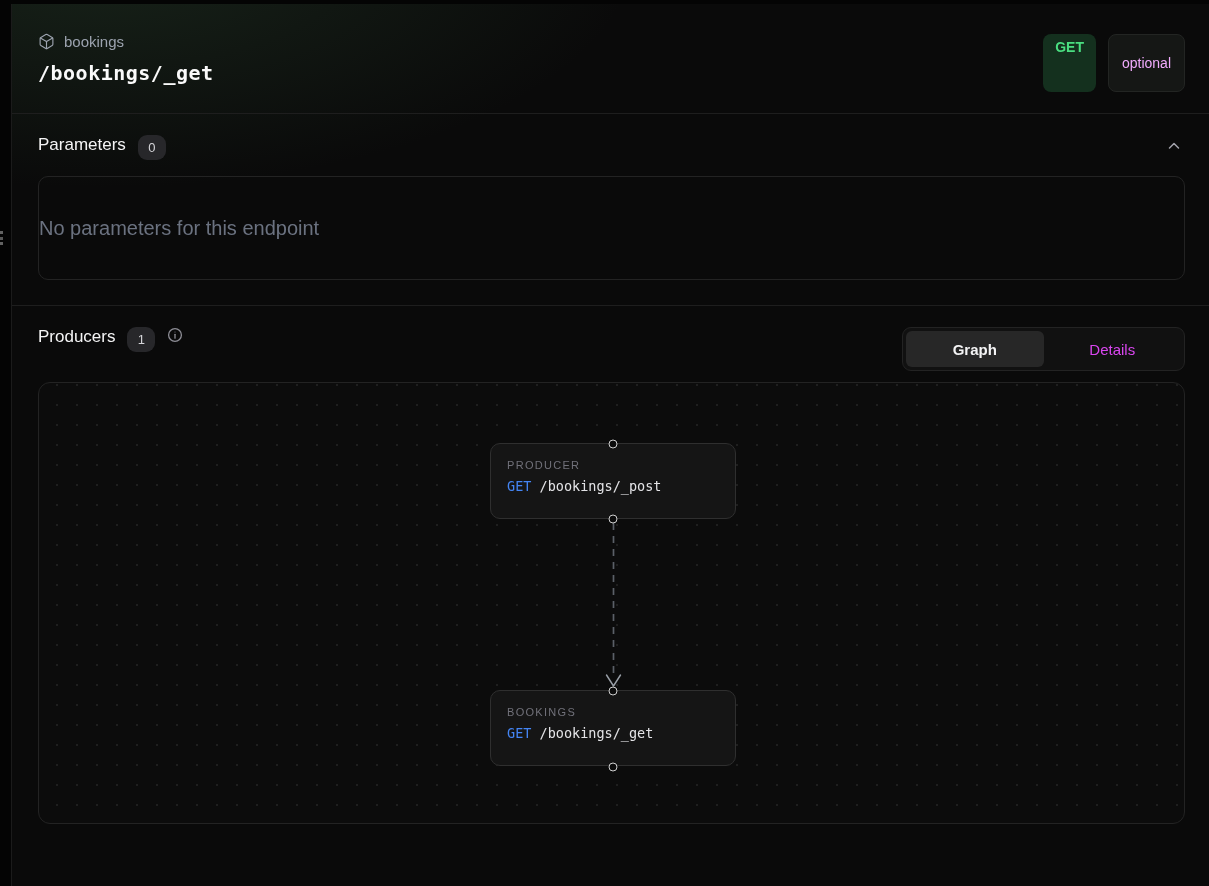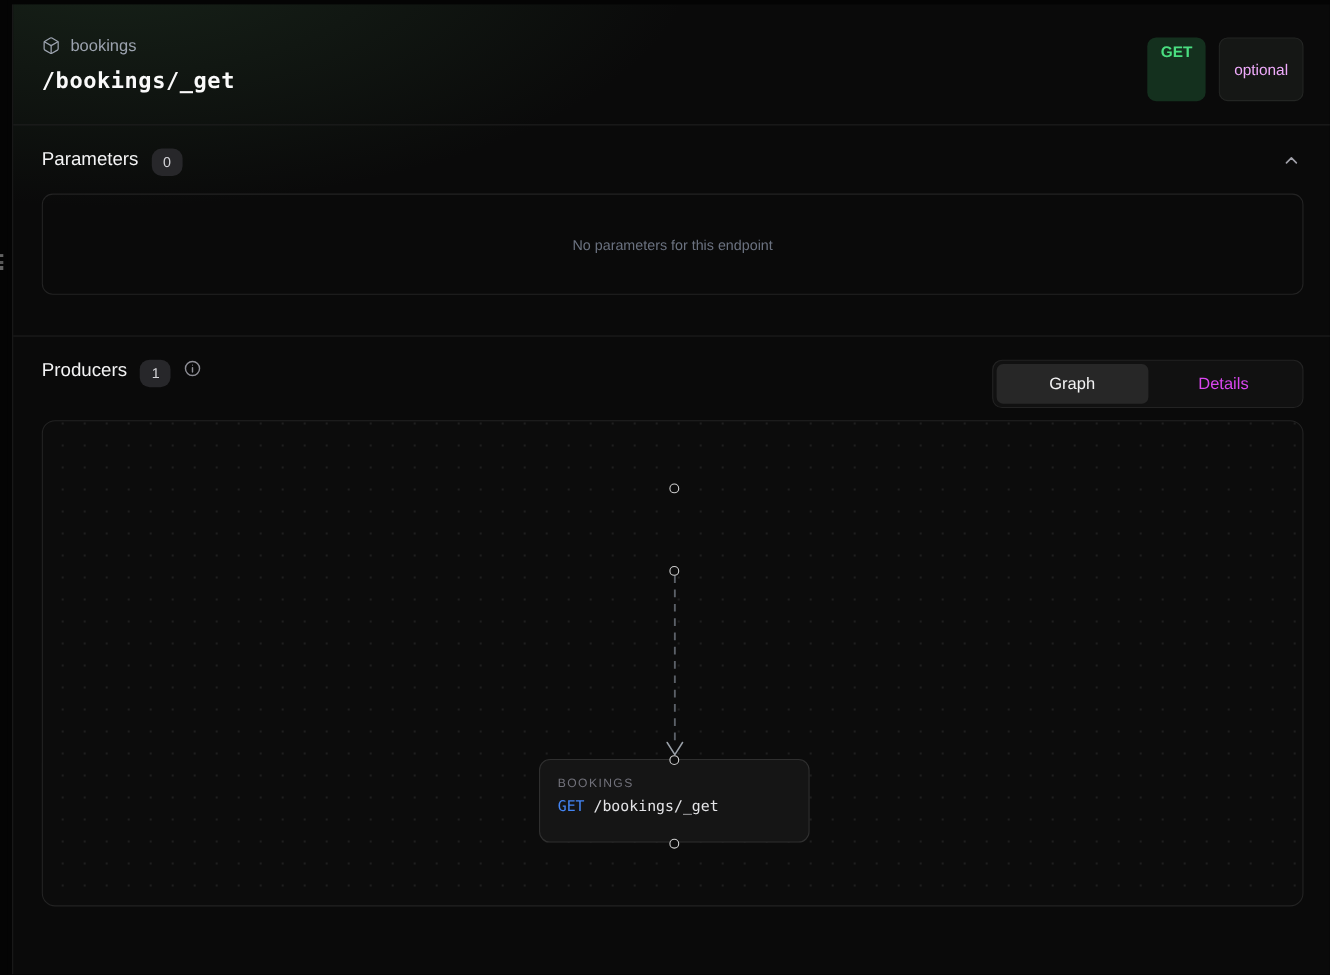--- a/index.html
+++ b/index.html
@@ -66,39 +66,39 @@
   .section-title { font-size: 17px; color: #f4f4f5; font-weight: 500; }
   .count-badge {
     background: #27272a; color: #d4d4d8;
     font-size: 13px; line-height: 1; padding: 6px 10px; border-radius: 9px;
     min-width: 28px; text-align: center;
   }
   .chevron-btn { margin-left: auto; background: none; border: none; padding: 2px; cursor: pointer; display: flex; }
   .info-btn { background: none; border: none; padding: 0; cursor: pointer; display: flex; }
 
   .empty-box {
-    margin-top: 16px; height: 92px;
+    margin-top: 16px; height: 104px;
     border: 1px solid #232323; border-radius: 10px;
-    display: flex; align-items: center; justify-content: center;
-    color: #6b7280; font-size: 13px;
+    display: flex; align-items: center; 
+    color: #6b7280; font-size: 20px;
   }
 
   
   .tabs {
     margin-left: auto;
     display: flex; width: 283px; height: 44px;
     border: 1px solid #232323; background: #111111;
     border-radius: 9px; padding: 3px;
   }
   .tab {
     flex: 1; display: flex; align-items: center; justify-content: center;
     font-size: 15px; color: #d946ef; border-radius: 6px; cursor: pointer;
     background: none; border: none; font-family: inherit;
   }
-  .tab.active { background: #272727; color: #f4f4f5; font-weight: 400; }
+  .tab.active { background: #272727; color: #f4f4f5; font-weight: 700; }
 
   
   .graph-canvas {
     position: relative; margin-top: 11px; height: 442px;
     border: 1px solid #232323; border-radius: 12px;
     background-color: #0c0c0c;
     background-image: radial-gradient(circle, #1f1f1f 1px, transparent 1.2px);
     background-size: 20px 20px; background-position: 8px 12px;
     overflow: hidden;
   }
@@ -195,20 +195,24 @@
       </div>
     </div>
 
     <div class="graph-canvas">
 
       <svg class="edge-svg" width="17" height="168" viewBox="0 0 17 168" fill="none">
         <line x1="8.5" y1="0" x2="8.5" y2="155" stroke="#5b6068" stroke-width="1.7" stroke-dasharray="7 6"></line>
         <path d="M1.5 152 L8.5 163 L15.5 152" stroke="#9aa0a8" stroke-width="1.4" fill="none" stroke-linecap="round" stroke-linejoin="round"></path>
       </svg>
 
+      <div class="node node-producer">
+        <div class="node-label">PRODUCER</div>
+        <div class="node-code"><span class="node-method">GET</span> <span>/bookings/_post</span></div>
+      </div>
 
       <div class="node node-target">
         <div class="node-label">BOOKINGS</div>
         <div class="node-code"><span class="node-method">GET</span> <span>/bookings/_get</span></div>
       </div>
 
       <div class="handle handle-1"></div>
       <div class="handle handle-2"></div>
       <div class="handle handle-3"></div>
       <div class="handle handle-4"></div>

